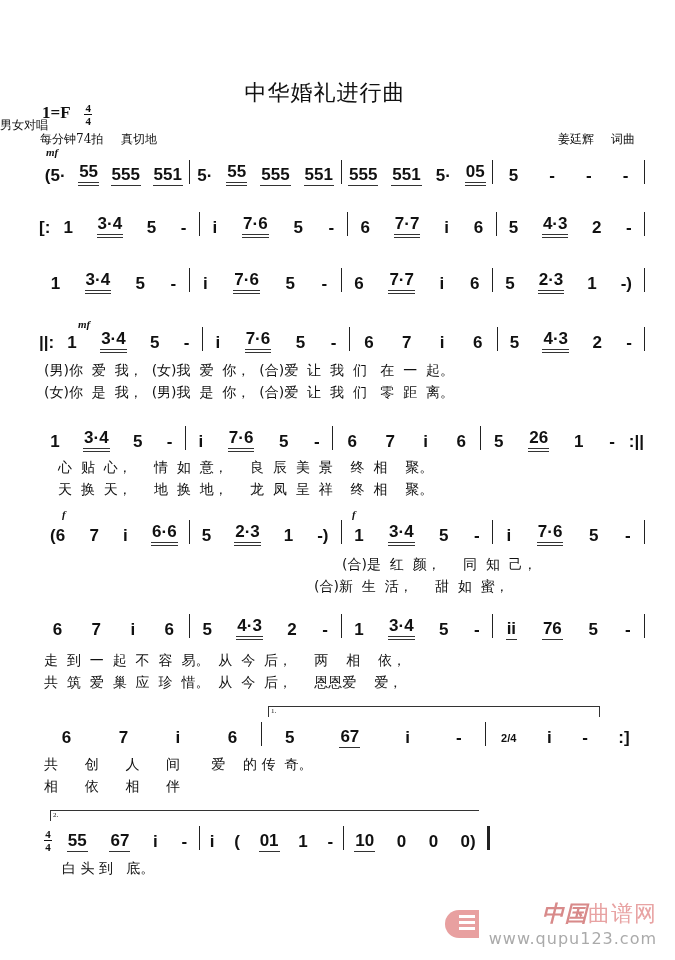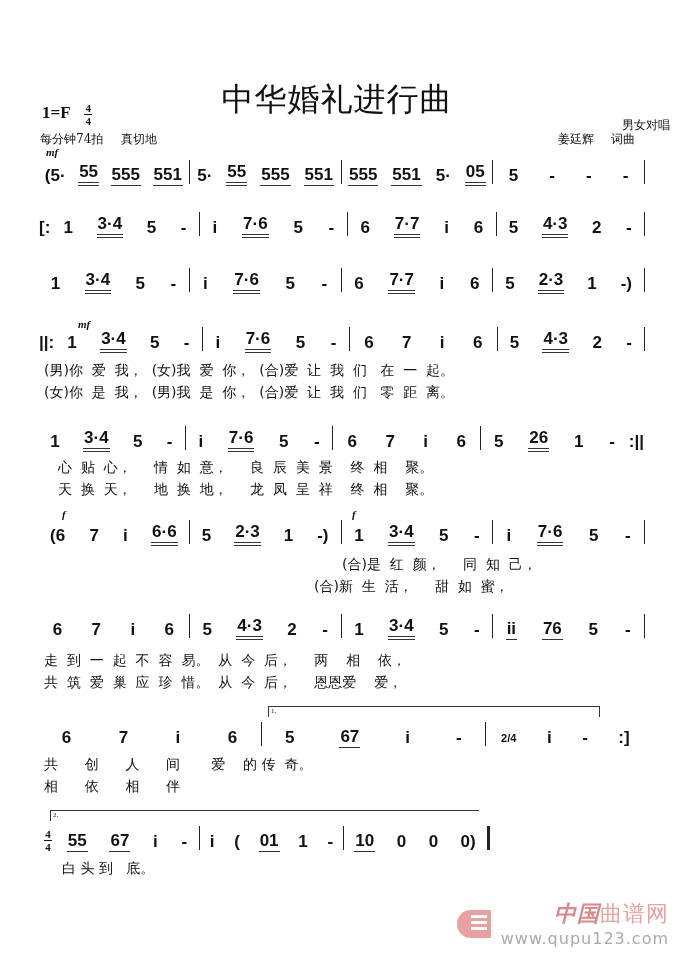--- a/index.html
+++ b/index.html
@@ -1,35 +1,35 @@
 <!DOCTYPE html>
 <html><head>
 <meta charset="utf-8">
 <style>
   html,body{margin:0;padding:0;background:#fff;}
   body{width:675px;height:960px;position:relative;overflow:hidden;font-family:"DejaVu Sans","Liberation Sans",sans-serif;color:#111;}
   .abs{position:absolute;}
-  .title{left:0;width:650px;top:78px;text-align:center;font-family:"DejaVu Serif","Liberation Serif",serif;font-size:32px;letter-spacing:1px;font-weight:normal;padding-left:12px;}
-  .subtitle{left:0;width:670px;top:117px;text-align:right;font-family:"DejaVu Serif","Liberation Serif",serif;font-size:12px;}
+  .title{left:0;width:650px;top:78px;text-align:center;font-family:"DejaVu Serif","Liberation Serif",serif;font-size:22px;letter-spacing:1px;font-weight:normal;}
+  .subtitle{left:0;width:670px;top:117px;text-align:left;font-family:"DejaVu Serif","Liberation Serif",serif;font-size:12px;}
   .key{left:42px;top:103px;font-family:"Liberation Serif",serif;font-size:17px;font-weight:bold;}
   .timesig{display:inline-flex;flex-direction:column;align-items:center;font-size:11px;line-height:10px;font-weight:bold;vertical-align:middle;margin-left:10px;font-family:"Liberation Serif",serif;}
   .timesig .bar{width:8px;border-top:1px solid #111;margin:1px 0;}
   .tempo{left:40px;top:131px;font-family:"DejaVu Serif","Liberation Serif",serif;font-size:12px;}
   .tempo span{margin-right:14px;}
   .author{right:40px;top:131px;font-family:Liberation Serif, serif;font-size:12px;}
   .author span{margin-left:14px;}
   .dyn{font-family:"Liberation Serif",serif;font-style:italic;font-weight:bold;font-size:11px;}
   .row{left:38px;right:30px;height:28px;display:flex;align-items:flex-end;}
   .measure{display:flex;align-items:flex-end;justify-content:space-around;flex:1;height:26px;position:relative;}
   .barline{width:1px;background:#222;height:24px;align-self:center;}
   .note{font-family:"Liberation Sans",sans-serif;font-weight:bold;font-size:17px;line-height:20px;position:relative;text-align:center;padding:0 1px;}
   .u1{border-bottom:1.5px solid #333;}
   .u2{border-bottom:4px double #333;}
   .lyrics-line{font-family:"DejaVu Sans",sans-serif;font-size:14px;white-space:pre;}
-  .watermark{right:6px;bottom:12px;display:flex;align-items:center;gap:10px;}
+  .watermark{right:18px;bottom:12px;display:flex;align-items:center;gap:10px;}
   .wm-logo{width:34px;height:28px;border-radius:14px 0 0 14px;background:#e8a0a0;position:relative;}
   .wm-logo:after{content:"";position:absolute;left:14px;top:5px;width:16px;height:18px;background:repeating-linear-gradient(#fff 0 3px,#e8a0a0 3px 6px);}
   .wm-text{display:flex;flex-direction:column;align-items:flex-end;}
   .wm-big{font-family:"DejaVu Serif","Liberation Serif",serif;font-size:22px;color:#e8a3a3;letter-spacing:1px;}
   .wm-big b{color:#d88a8a;font-style:italic;}
   .wm-url{font-size:16px;color:#aaa;letter-spacing:1px;}
   .bracket{position:absolute;border-top:1px solid #333;border-left:1px solid #333;height:10px;}
   .bracket.end{border-right:1px solid #333;}
   .bracket small{position:absolute;left:2px;top:0;font-size:7px;font-family:"Liberation Serif",serif;}
 </style>

